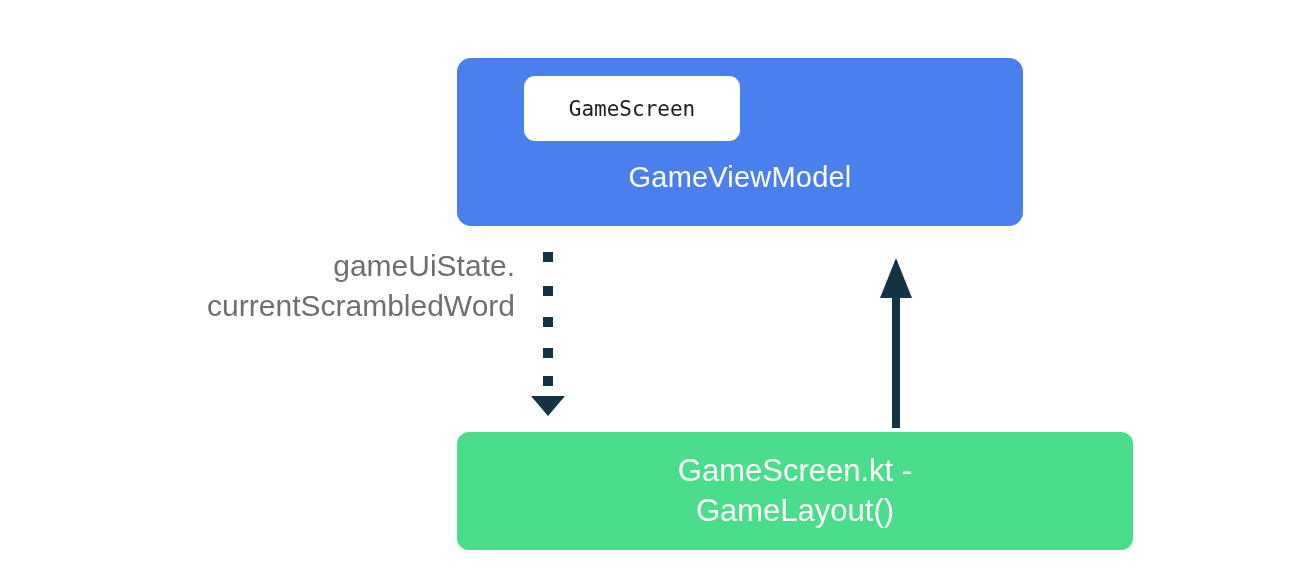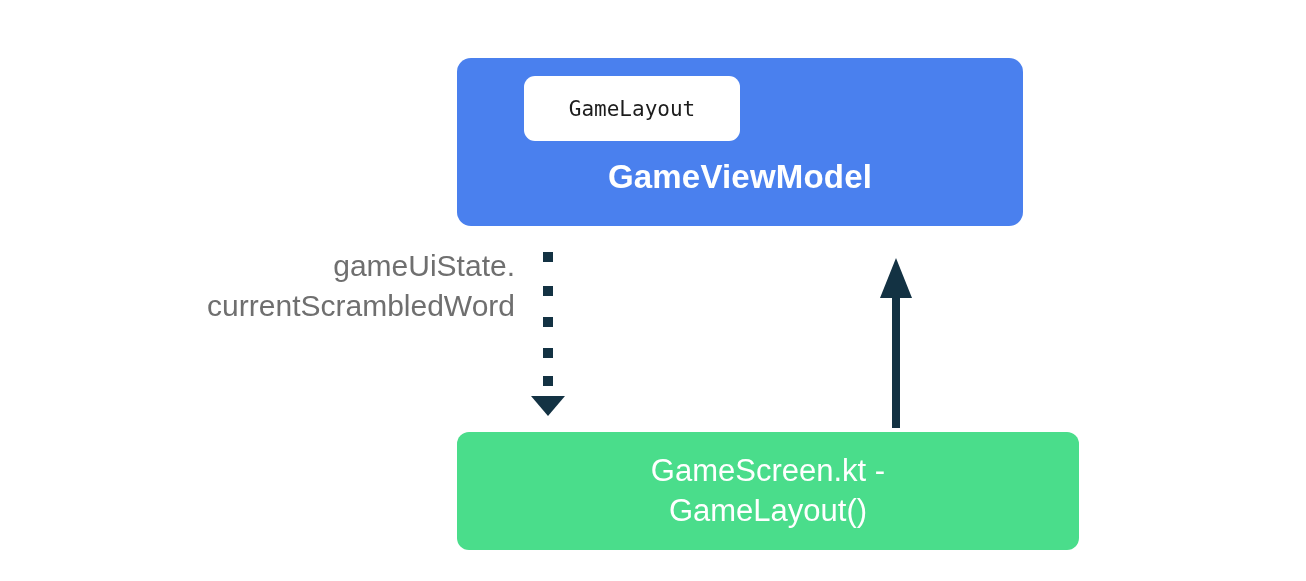--- a/index.html
+++ b/index.html
@@ -30,22 +30,22 @@
     border-radius: 14px;
     box-sizing: border-box;
   }
   .vm-title {
     position: absolute;
     left: 0;
     right: 0;
     top: 100px;
     text-align: center;
     color: #ffffff;
-    font-size: 33px;
-    font-weight: 700;
+    font-size: 29px;
+    font-weight: 400;
     letter-spacing: 0.2px;
     line-height: 38px;
   }
 
   
   .state-chip {
     position: absolute;
     left: 524px;
     top: 76px;
     width: 216px;
@@ -63,21 +63,21 @@
     color: #1c1c1c;
     letter-spacing: 0px;
     white-space: nowrap;
   }
 
   
   .screen-box {
     position: absolute;
     left: 457px;
     top: 432px;
-    width: 622px;
+    width: 676px;
     height: 118px;
     background: #4add8b;
     border-radius: 12px;
     display: flex;
     align-items: center;
     justify-content: center;
     box-sizing: border-box;
   }
   .screen-title {
     color: #ffffff;
@@ -141,21 +141,21 @@
 </head>
 <body>
 
 <div id="canvas">
 
   <div class="vm-box">
     <div class="vm-title">GameViewModel</div>
   </div>
 
   <div class="state-chip">
-    <span class="state-chip-label">GameLayout</span>
+    <span class="state-chip-label">GameScreen</span>
   </div>
 
   <div class="down-arrow">
     <svg width="46" height="168" viewBox="0 0 46 168" xmlns="http://www.w3.org/2000/svg">
       <g fill="#133243">
         <rect x="19" y="4" width="10" height="10"></rect>
         <rect x="19" y="38" width="10" height="10"></rect>
         <rect x="19" y="69" width="10" height="10"></rect>
         <rect x="19" y="100" width="10" height="10"></rect>
         <rect x="19" y="128" width="10" height="10"></rect>

